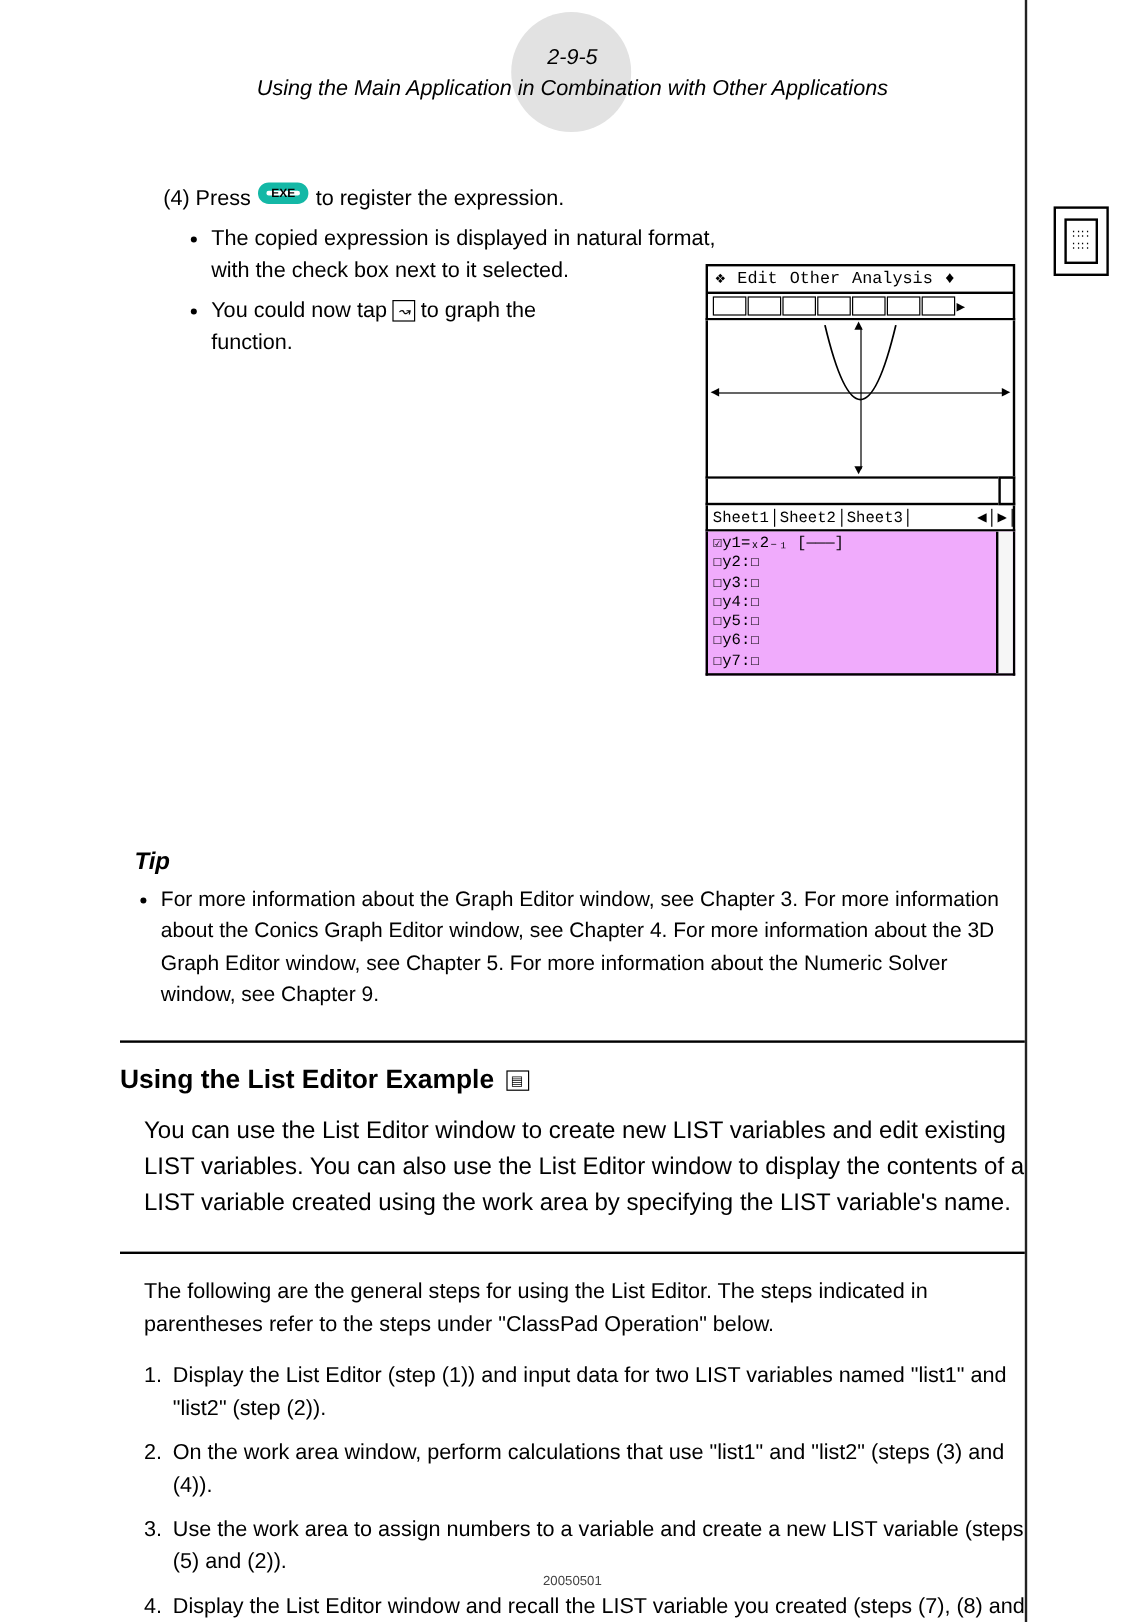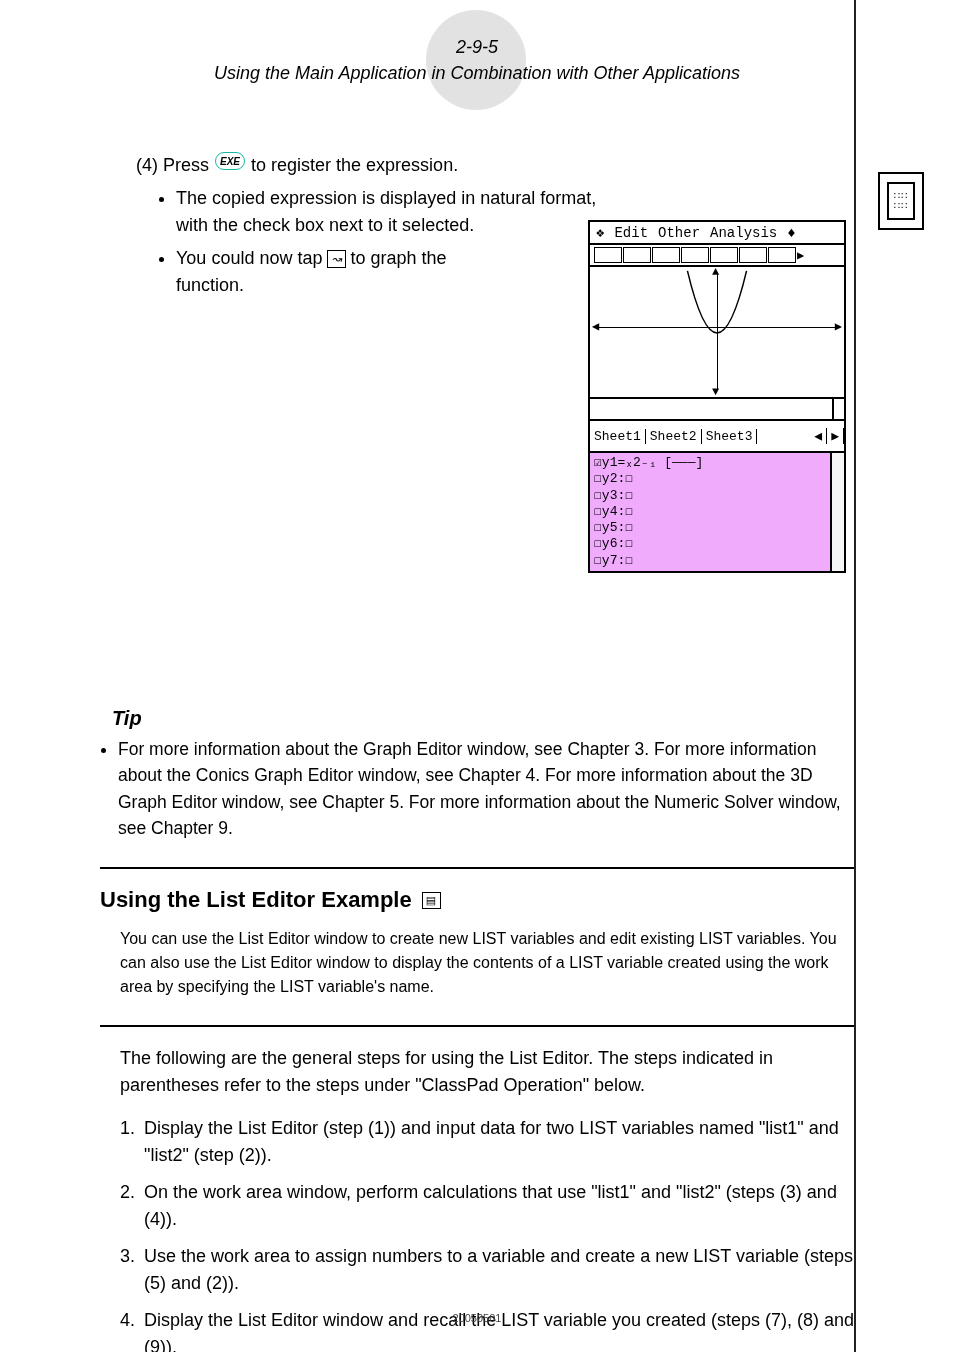--- a/index.html
+++ b/index.html
@@ -5,46 +5,46 @@
   * { box-sizing: border-box; margin: 0; padding: 0; }
   html, body { width: 954px; height: 1352px; background: #fff; font-family: Arial, Helvetica, sans-serif; color: #000; }
   .page { position: relative; width: 954px; height: 1352px; }
   .rule-r { position: absolute; right: 98px; top: 0; width: 2px; height: 1352px; background: #222; }
   .main { position: absolute; left: 100px; top: 0; width: 754px; padding-top: 34px; }
   .circle { position: absolute; left: 326px; top: 10px; width: 100px; height: 100px; border-radius: 50%; background: #e2e2e2; z-index: 0; }
   .hdr { position: relative; text-align: center; font-style: italic; font-size: 18px; line-height: 1.45; z-index: 1; }
   .hdr .small { font-size: 18px; }
   .bodytext { font-size: 18px; line-height: 1.5; }
   .step4 { margin-top: 66px; margin-left: 36px; display: flex; align-items: flex-start; gap: 6px; }
-  .ovalbtn { display: inline-flex; align-items: center; justify-content: center; min-width: 28px; height: 18px; border: 1px solid #14b8a6; border-radius: 9px; font-size: 10px; font-weight: bold; padding: 0 4px; font-style: italic; }
+  .ovalbtn { display: inline-flex; align-items: center; justify-content: center; min-width: 28px; height: 18px; border: 7px solid #14b8a6; border-radius: 9px; font-size: 10px; font-weight: bold; padding: 0 4px; }
   .bullets { margin-top: 6px; margin-left: 76px; }
   .bullets li { list-style: disc; margin-bottom: 6px; max-width: 430px; }
   .bullets li.narrow { max-width: 340px; }
   .graphbtn { display: inline-block; border: 1px solid #000; padding: 0 3px; font-size: 12px; font-style: italic; line-height: 16px; vertical-align: middle; }
   .screenshot { position: absolute; left: 488px; top: 220px; width: 258px; font-family: "Courier New", monospace; }
   .scr-top { border: 2px solid #000; height: 25px; display: flex; align-items: center; padding: 0 6px; font-size: 14px; gap: 10px; background: #fff; }
   .scr-row2 { border: 2px solid #000; border-top: 0; height: 22px; display: flex; align-items: center; padding: 0 4px; font-size: 12px; gap: 1px; background: #fff; }
   .scr-row2 .cell { border: 1px solid #000; width: 28px; height: 16px; display: inline-block; }
   .scr-graph { border: 2px solid #000; border-top: 0; height: 132px; position: relative; background: #fff; }
   .scr-input { border: 2px solid #000; border-top: 0; height: 22px; background: #fff; position: relative; }
   .scr-input .knob { position:absolute; right:-2px; top:-2px; width:14px; height:24px; border:2px solid #000; background:#fff; }
-  .scr-tabs { border: 2px solid #000; border-top: 0; height: 32px; display: flex; align-items: center; font-size: 13px; background: #fff; }
+  .scr-tabs { border: 2px solid #000; border-top: 0; height: 22px; display: flex; align-items: center; font-size: 13px; background: #fff; }
   .scr-tabs span { padding: 0 4px; border-right: 1px solid #000; }
   .scr-list { border: 2px solid #000; border-top: 0; background: #f0abfc; padding: 2px 4px 2px 4px; font-size: 13px; line-height: 1.25; position: relative; }
   .scr-list .sb { position:absolute; right:0; top:0; width:14px; height:100%; border-left:2px solid #000; background:#f6f6f6; }
   .scr-list div { white-space: nowrap; }
   .tip { margin-top: 408px; }
   .tip h3 { font-style: italic; font-weight: bold; font-size: 20px; margin-left: 12px; }
   .tip ul { margin-top: 6px; margin-left: 18px; }
-  .tip li { list-style: disc; font-size: 17.5px; line-height: 1.5; }
+  .tip li { list-style: disc; font-size: 17.5px; line-height: 1.5; margin-left: 16px; }
   .hr { border: 0; border-top: 2.5px solid #000; margin: 26px 0 18px 0; }
   .h2row { display: flex; align-items: center; gap: 10px; margin-top: 4px; }
   .h2row h2 { font-size: 22px; font-weight: bold; }
   .iconbox { display: inline-block; border: 1.5px solid #000; padding: 1px 3px; font-size: 11px; letter-spacing: .5px; }
-  .para { margin-top: 14px; margin-left: 20px; font-size: 16px; line-height: 1.5; }
+  .para { margin-top: 14px; margin-left: 20px; font-size: 20px; line-height: 1.5; }
   .sqhead { margin-top: 14px; font-size: 20px; font-weight: bold; display: flex; align-items: center; gap: 8px; }
   .sqhead .square { display:inline-block; width:16px; height:16px; background:#000; }
   .numlist { margin-top: 16px; margin-left: 20px; font-size: 18px; line-height: 1.5; }
   .numlist .item { display: flex; margin-bottom: 10px; }
   .numlist .item .n { width: 24px; flex-shrink: 0; }
   .footer { position: absolute; bottom: 28px; left: 0; width: 100%; text-align: center; font-size: 11px; color: #444; }
   .tab-icon { position: absolute; right: 30px; top: 172px; width: 46px; height: 58px; }
   .tab-icon .outer { width: 46px; height: 58px; border: 2.5px solid #000; background: #fff; position: relative; }
   .tab-icon .inner { position:absolute; left:7px; top:8px; right:7px; bottom:8px; border:2px solid #000; display:flex; align-items:center; justify-content:center; }
   .tab-icon .dots { font-size: 10px; letter-spacing: 1px; line-height: 1; }

